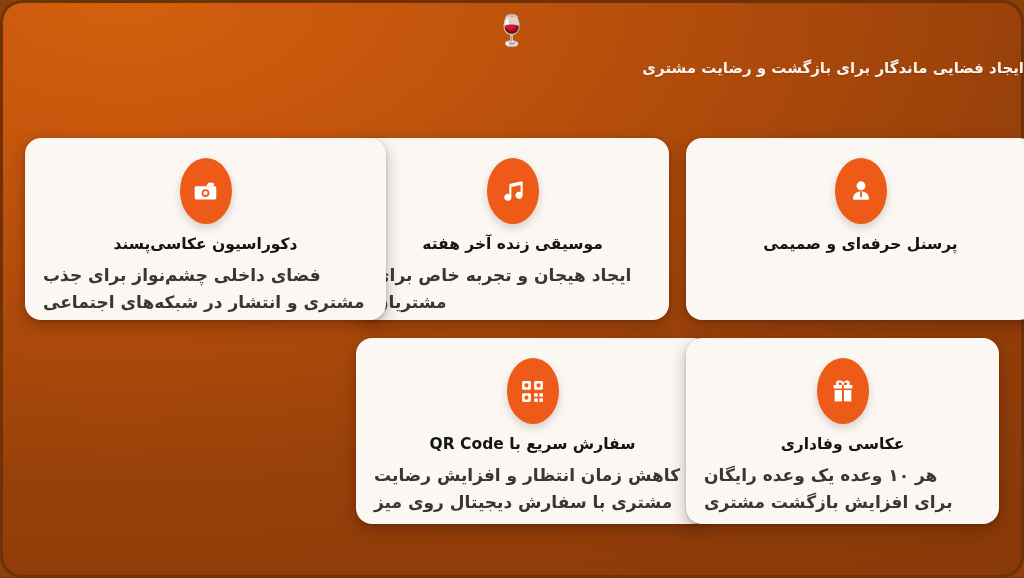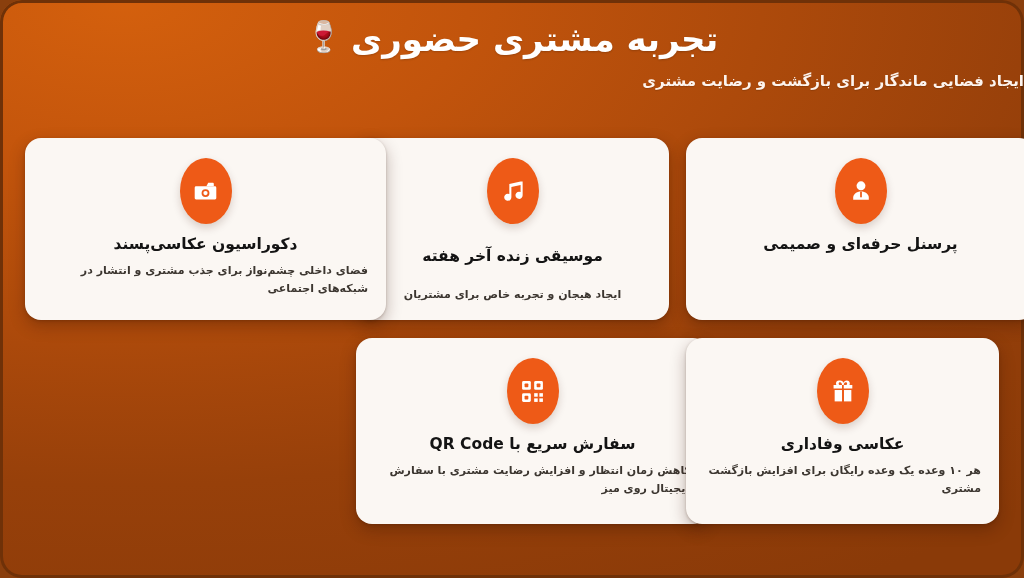--- a/index.html
+++ b/index.html
@@ -104,46 +104,45 @@
   .card .badge svg { display: block; }
   .card-title {
     font-size: 15.5px;
     font-weight: bold;
     color: #141414;
     text-align: center;
     line-height: 1.35;
     margin-bottom: 7px;
   }
   .card-desc {
-    font-size: 11px;
+    font-size: 17px;
     font-weight: bold;
     color: #3c3630;
-    text-align: right;
+    text-align: left;
     line-height: 1.62;
   }
 
   
   #card-0 { left: 686px; top: 138px; width: 349px; height: 182px; }
-  #card-1 { left: 356px; top: 138px; width: 313px; height: 182px; gap: 12px; }
+  #card-1 { left: 356px; top: 138px; width: 313px; height: 182px; }
   #card-2 { left: 25px;  top: 138px; width: 361px; height: 182px; }
   
   #card-3 { left: 356px; top: 338px; width: 353px; height: 186px; }
   #card-4 { left: 686px; top: 338px; width: 313px; height: 186px; }
 </style>
 </head>
 <body>
 
 <div id="slide">
 
   <div id="bg"></div>
   <div id="frame"></div>
 
   <div id="header">
     <div class="title-row">
-      <span class="title-text">تجربه مشتری حضوری</span>
       <span class="title-emoji">🍷</span>
     </div>
     <div class="subtitle-text">ایجاد فضایی ماندگار برای بازگشت و رضایت مشتری</div>
   </div>
 
   <div class="card" id="card-0">
     <div class="badge">
       <span>
         <svg width="26" height="26" viewBox="0 0 24 24" fill="#ffffff" aria-hidden="true">
           <circle cx="12" cy="7.2" r="4.1"></circle>

